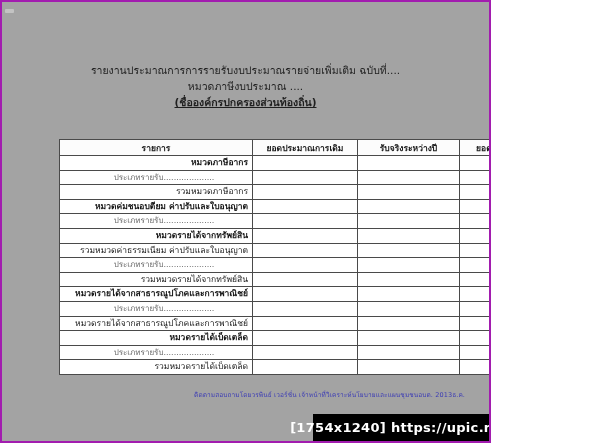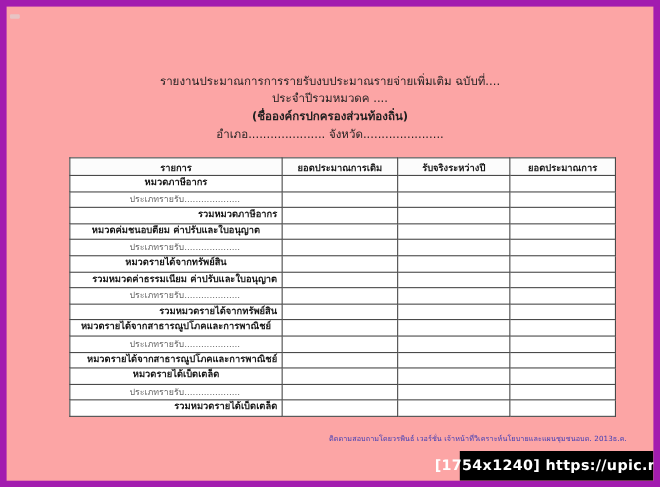--- a/index.html
+++ b/index.html
@@ -1,34 +1,34 @@
 <!DOCTYPE html>
 <html><head>
 <meta charset="utf-8">
 <style>
   html,body{margin:0;padding:0;background:#ffffff;}
   *{box-sizing:border-box;}
   body{font-family:"DejaVu Sans","Liberation Sans",sans-serif;}
 
   .frame{
     position:relative;
-    width:600px;height:443px;
-    background:#fca5a5;
-    border:6px solid #a21caf;
+    width:491px;height:443px;
+    background:#a3a3a3;
+    border:2px solid #a21caf;
     overflow:hidden;
   }
 
   
   .titles{
     position:absolute;top:60px;left:0;width:100%;
     text-align:center;color:#1f1f1f;
   }
   .title-line{font-size:10.5px;line-height:16px;white-space:nowrap;}
   .title-line.bold-underline{
-    font-weight:bold;
+    font-weight:bold;text-decoration:underline;
   }
 
   
   table.revenue{
     position:absolute;left:57px;top:137px;
     width:496px;
     border-collapse:collapse;table-layout:fixed;
     border:1.5px solid #2e2e2e;
     background:#fff;
     padding-left:47px;
@@ -38,23 +38,23 @@
     font-size:8.5px;font-weight:bold;color:#171717;
     height:16px;padding:0 2px;text-align:center;
     background:#fcfcfc;white-space:nowrap;overflow:hidden;
   }
   table.revenue td{
     border:1px solid #4a4a4a;
     font-size:8.5px;color:#171717;
     height:13.6px;line-height:13.6px;
     padding:0 4px;white-space:nowrap;overflow:hidden;
   }
-  td.c-label.section{font-weight:bold;text-align:center;color:#141414;}
+  td.c-label.section{font-weight:bold;text-align:right;color:#141414;}
   td.c-label.item{font-weight:normal;text-align:center;padding-left:20px;color:#686868;font-size:8px;}
-  td.c-label.total{font-weight:bold;text-align:right;color:#141414;}
+  td.c-label.total{font-weight:normal;text-align:right;color:#141414;}
 
   
   .footer-note{
     position:absolute;top:389px;right:24px;
     font-size:6.5px;line-height:8px;
     color:#3b3bb5;white-space:nowrap;letter-spacing:0.1px;
   }
 
   
   .watermark{
@@ -75,23 +75,22 @@
 </style>
 </head>
 <body>
 
 <div class="frame">
 
   <div class="corner-artifact"></div>
 
   <div class="titles">
     <div class="title-line">รายงานประมาณการการรายรับงบประมาณรายจ่ายเพิ่มเติม ฉบับที่....</div>
-    <div class="title-line">ประจำปีรวมหมวดค ....</div>
+    <div class="title-line">หมวดภาษีงบประมาณ ....</div>
     <div class="title-line bold-underline">(ชื่อองค์กรปกครองส่วนท้องถิ่น)</div>
-    <div class="title-line">อำเภอ..................... จังหวัด......................</div>
   </div>
 
   <table class="revenue">
     <colgroup>
       <col style="width:193px">
       <col style="width:105px">
       <col style="width:102px">
       <col style="width:96px">
     </colgroup>
     <thead>

